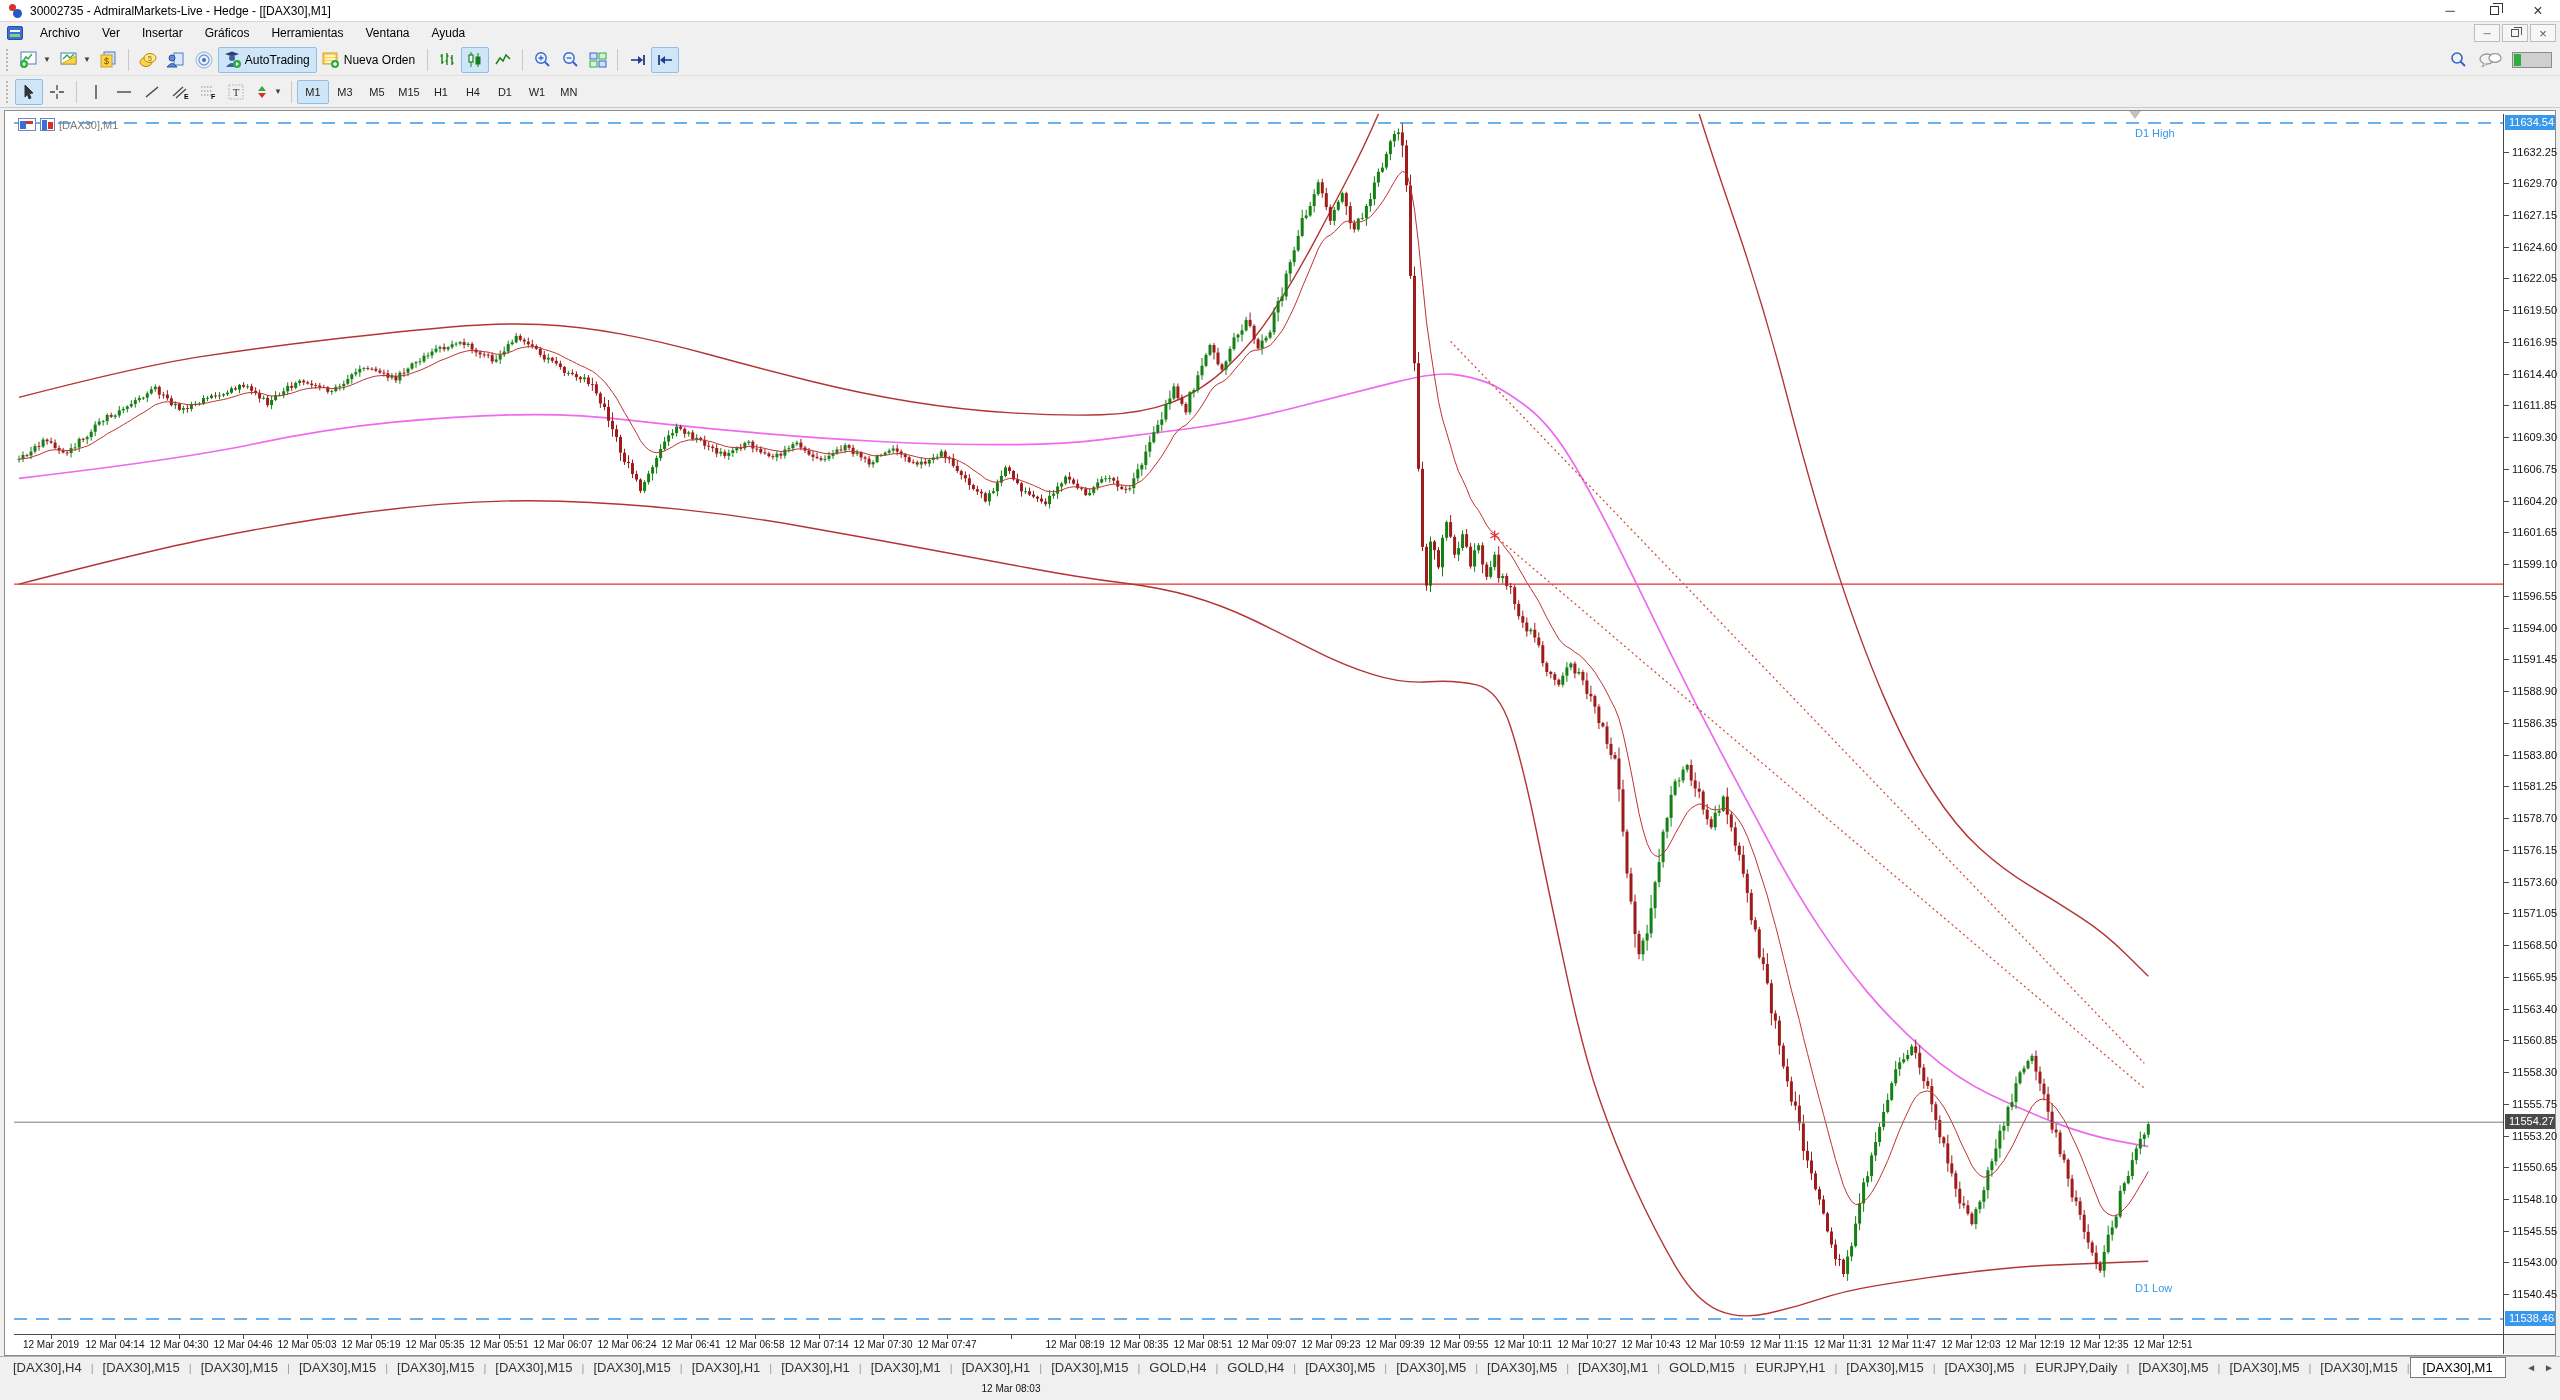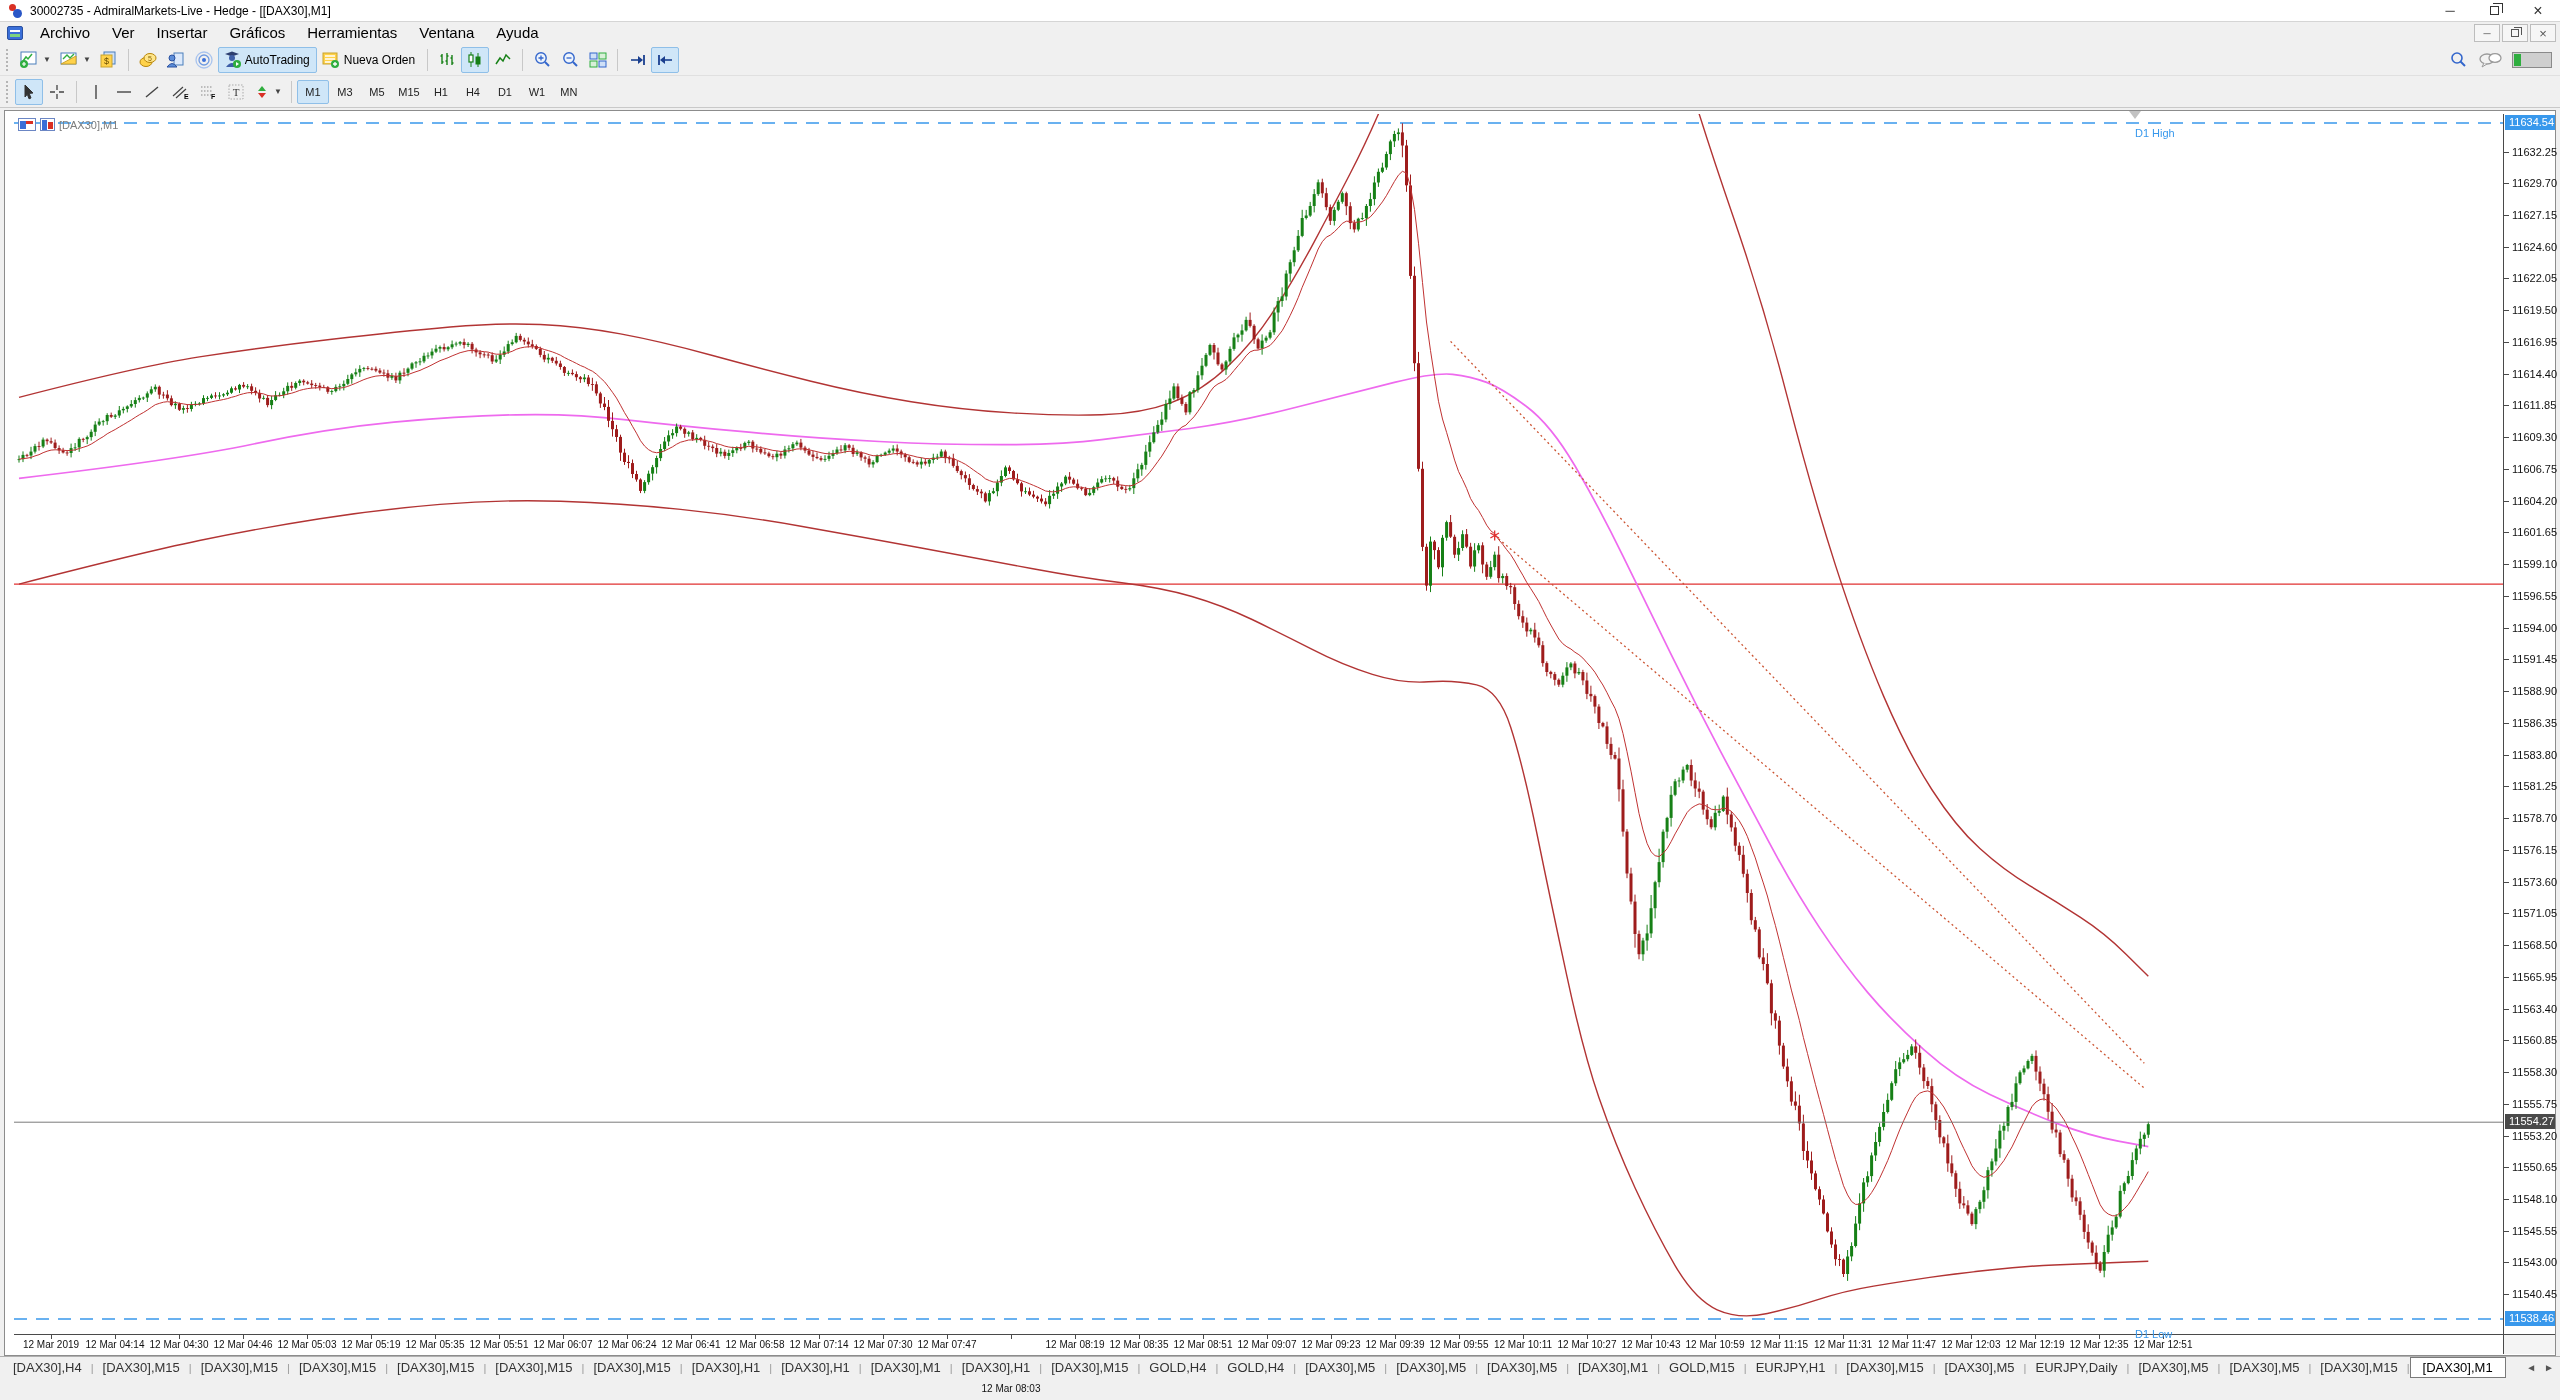--- a/index.html
+++ b/index.html
@@ -16,21 +16,21 @@
   .win-btns { margin-left:auto; display:flex; height:100%; }
   .win-btn { width:44px; height:100%; display:flex; align-items:center; justify-content:center; color:#333; font-size:13px; }
   .restore-glyph { width:9px; height:9px; border:1px solid #333; position:relative; background:#fff; }
   .restore-glyph::before { content:""; position:absolute; left:2px; top:-4px; width:9px; height:9px; border:1px solid #333; border-bottom:none; border-left:none; }
 
   
   .menubar { position:absolute; left:0; top:22px; width:2560px; height:22px; background:#f0f0f0; display:flex; align-items:center; }
   .mdi-doc-icon { width:16px; height:14px; margin:0 6px 0 7px; background:#3a6fd8; border:1px solid #2a50a0; border-radius:2px; position:relative; }
   .mdi-doc-icon::after { content:""; position:absolute; left:2px; top:7px; width:10px; height:3px; background:#7fd47f; }
   .mdi-doc-icon::before { content:""; position:absolute; left:2px; top:3px; width:10px; height:2px; background:#fff; }
-  .menu-item { padding:0 11px; height:20px; line-height:20px; font-size:15px; color:#000; cursor:default; }
+  .menu-item { padding:0 11px; height:20px; line-height:20px; font-size:12px; color:#000; cursor:default; }
   .mdi-btns { margin-left:auto; display:flex; gap:2px; margin-right:4px; }
   .mdi-btn { width:26px; height:18px; border:1px solid #bdbdbd; background:#f6f6f6; display:flex; align-items:center; justify-content:center; font-size:10px; color:#555; }
   .mdi-restore { width:8px; height:8px; border:1px solid #555; position:relative; background:#f6f6f6; }
   .mdi-restore::before { content:""; position:absolute; left:2px; top:-3px; width:7px; height:7px; border:1px solid #555; border-bottom:none; border-left:none; }
 
   
   .toolbar { position:absolute; left:0; width:2560px; background:#f0f0f0; display:flex; align-items:center; }
   .toolbar1 { top:44px; height:32px; border-bottom:1px solid #e0e0e0; padding-left:6px; }
   .toolbar2 { top:76px; height:32px; border-bottom:1px solid #c9c9c9; padding-left:6px; }
   .grip { width:5px; height:22px; border-left:2px dotted #b5b5b5; margin-right:4px; }
@@ -1445,21 +1445,21 @@
 
     <div class="symbol-label">
       <span class="mini-icon quotes"></span>
       <span class="mini-icon dom"></span>
       <span>[DAX30],M1</span>
     </div>
 
     <div class="splitter-tri"></div>
 
     <div class="level-label" id="d1-high-label" style="left: 2130px; top: 16px; color: rgb(56, 152, 236);">D1 High</div>
-    <div class="level-label" id="d1-low-label" style="left: 2130px; top: 1217px; color: rgb(56, 152, 236);">D1 Low</div>
+    <div class="level-label" id="d1-low-label" style="left: 2130px; top: 1171px; color: rgb(56, 152, 236);">D1 Low</div>
 
     <div class="price-axis" id="price-axis">
         <div class="p-tick" style="top: 31.5058px;">
           <span class="mark"></span>
           <span class="val">11632.25</span>
         </div>
         <div class="p-tick" style="top: 63.2481px;">
           <span class="mark"></span>
           <span class="val">11629.70</span>
         </div>

